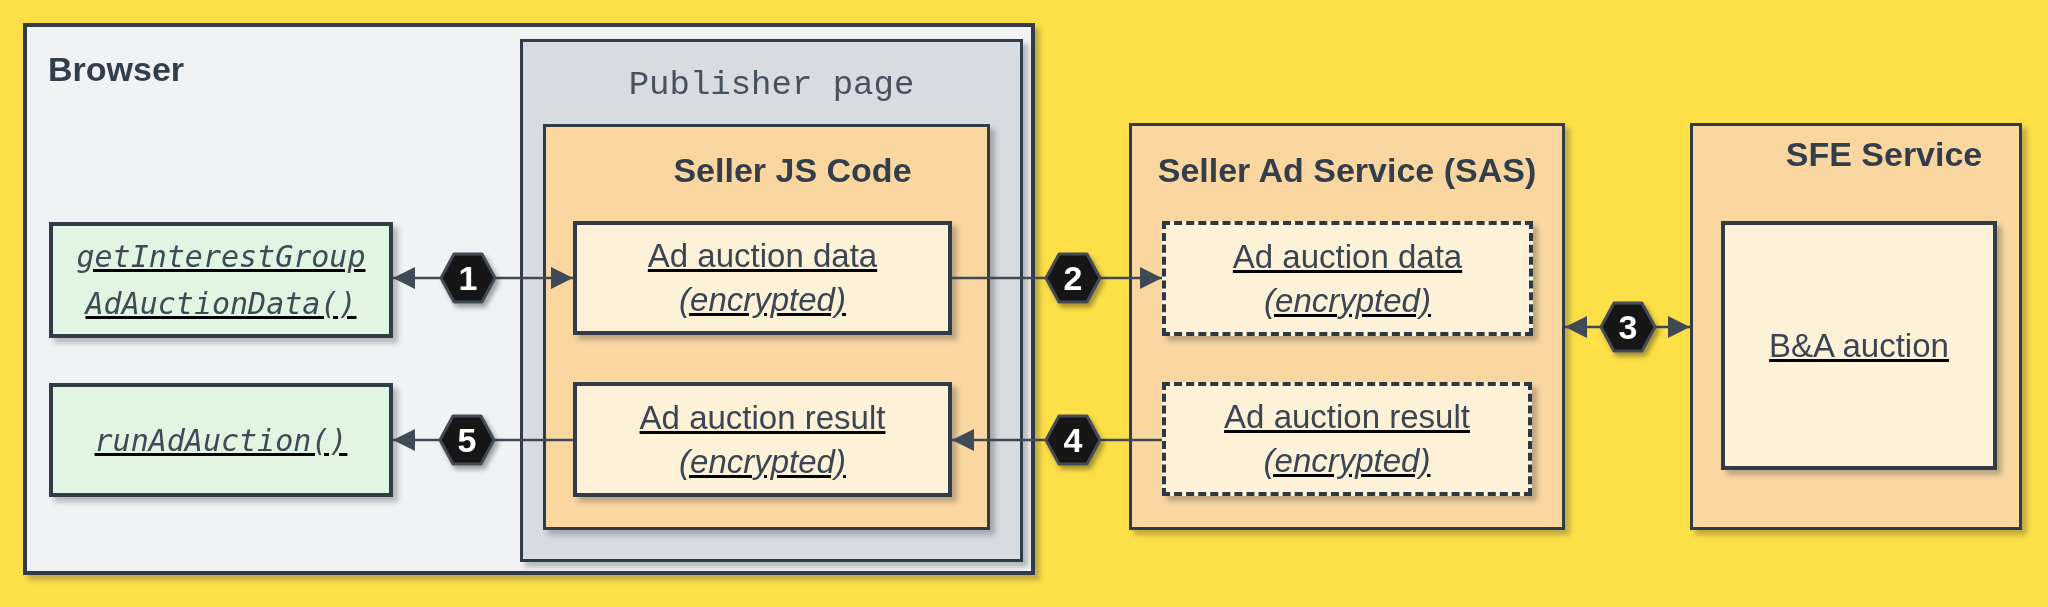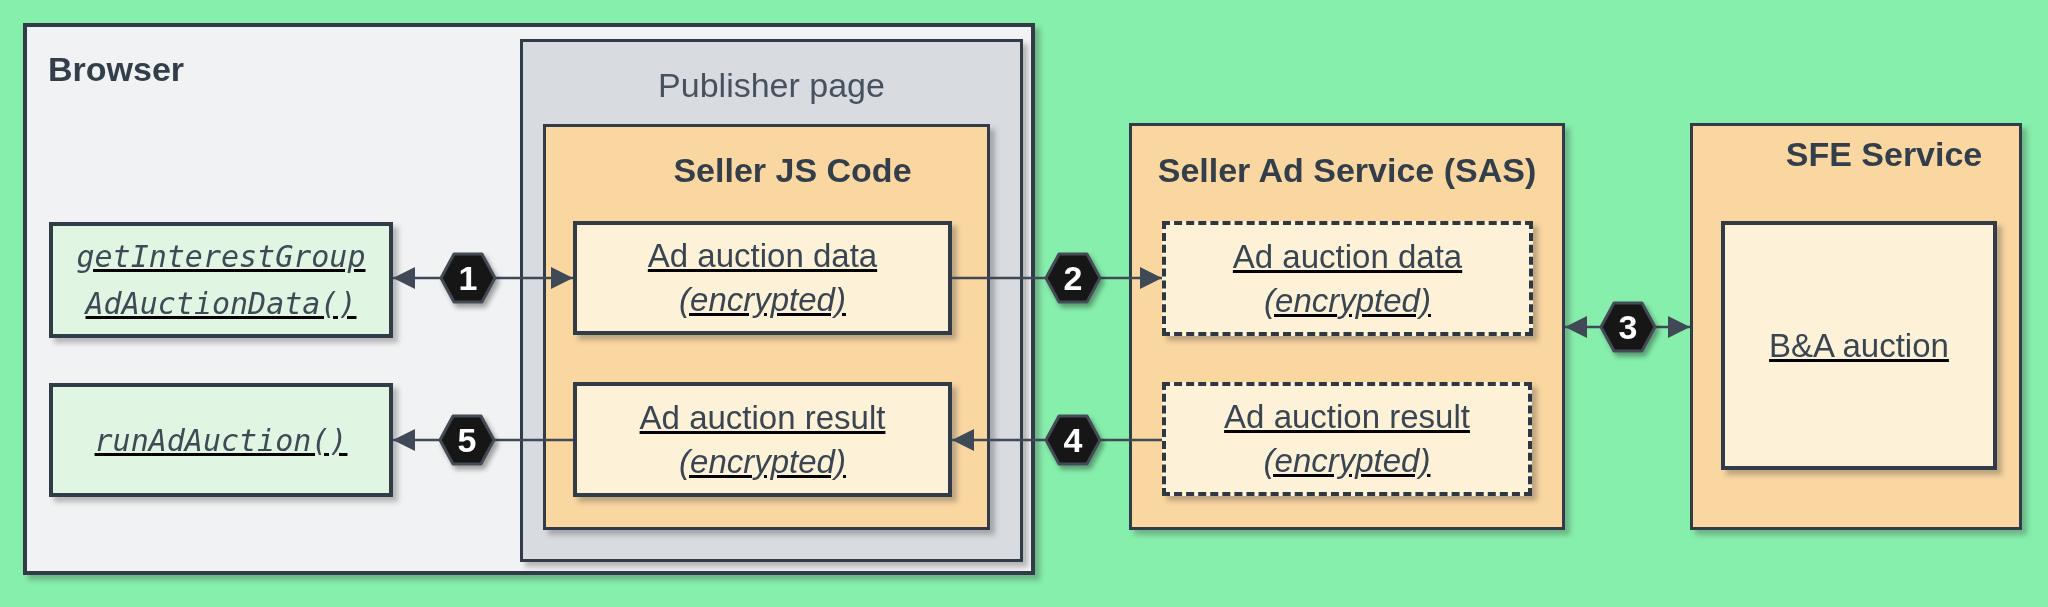--- a/index.html
+++ b/index.html
@@ -1,17 +1,17 @@
 <!DOCTYPE html>
 <html><head>
 <meta charset="utf-8">
 <style>
   html,body{margin:0;padding:0;background:#ffffff;}
   .canvas{
-    position:relative;width:2048px;height:607px;background:#86efac;overflow:hidden;
+    position:relative;width:2048px;height:607px;background:#fde047;overflow:hidden;
     font-family:"Liberation Sans",sans-serif;
   }
   .box{position:absolute;box-sizing:border-box;box-shadow:5px 5px 5px rgba(60,60,60,.32);text-decoration:underline;}
   .browser{left:23px;top:23px;width:1012px;height:552px;background:#f1f2f4;border:4px solid #323c49;}
   .publisher{left:520px;top:39px;width:503px;height:523px;background:#d8dbe0;border:3px solid #323c49;}
   .sellerjs{left:543px;top:124px;width:447px;height:406px;background:#fad7a1;border:3px solid #323c49;}
   .sas{left:1129px;top:123px;width:436px;height:407px;background:#fad7a1;border:3px solid #323c49;}
   .sfe{left:1690px;top:123px;width:332px;height:407px;background:#fad7a1;border:3px solid #323c49;}
   .cream{background:#fdf2d8;border:4px solid #323c49;}
   .cream.dashed{border:4px dashed #2e3742;}
@@ -19,21 +19,21 @@
   .sjs-b1{left:573px;top:221px;width:379px;height:114px;}
   .sjs-b2{left:573px;top:382px;width:379px;height:115px;}
   .sas-b1{left:1162px;top:221px;width:371px;height:115px;}
   .sas-b2{left:1162px;top:382px;width:370px;height:114px;}
   .ba{left:1721px;top:221px;width:276px;height:249px;}
   .g1{left:49px;top:222px;width:344px;height:116px;}
   .g2{left:49px;top:383px;width:344px;height:114px;}
   .title{position:absolute;font-size:34px;font-weight:bold;color:#333e4b;text-align:center;white-space:nowrap;}
   .title.plain{font-weight:normal;color:#47525f;}
   .browser-title{left:48px;top:50px;text-align:left;}
-  .publisher-title{left:520px;top:66px;width:503px;}
+  .publisher-title{left:520px;top:66px;width:503px;font-family:Liberation Mono, monospace;}
   .sellerjs-title{left:543px;top:151px;width:447px;padding-left:26px;}
   .sas-title{left:1129px;top:151px;width:436px;}
   .sfe-title{left:1690px;top:135px;width:388px;}
   .lines{display:flex;flex-direction:column;justify-content:center;align-items:center;width:100%;height:100%;}
   .label{font-size:33px;line-height:44px;color:#3a4553;text-align:center;}
   .label.em{font-style:italic;}
   .mono{font-family:"DejaVu Sans Mono",monospace;font-style:italic;font-size:30px;line-height:47px;color:#3f4a56;text-align:center;}
   svg.overlay{position:absolute;left:0;top:0;width:2048px;height:607px;pointer-events:none;}
   .conn{stroke:#3f4a56;stroke-width:2.5;}
   .head{fill:#3f4a56;}

